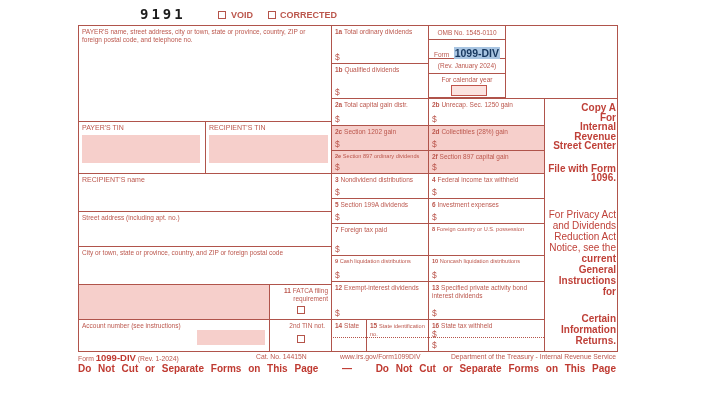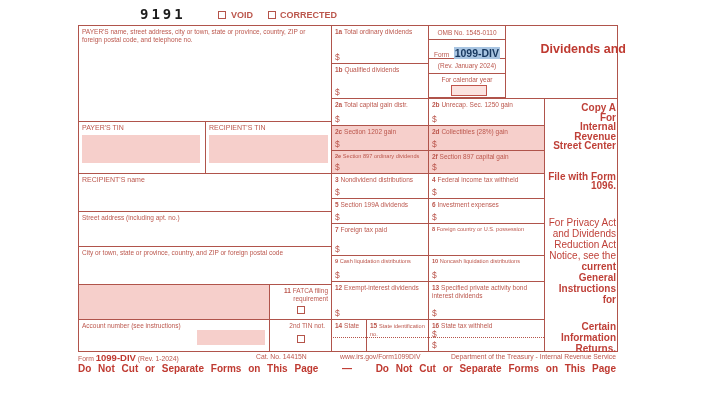--- a/index.html
+++ b/index.html
@@ -91,21 +91,20 @@
       <div class="omb-sub" style="top:14px;height:19px;padding-top:3px;">
         <span class="tiny">Form</span>
         <span style="background:#a9c5e2;color:#17375e;font-weight:bold;font-size:10.5px;padding:0 1px;">1099-DIV</span>
       </div>
       <div class="omb-sub tiny" style="top:33px;height:15px;padding-top:3px;">(Rev. January 2024)</div>
       <div class="abs tiny" style="left:0;top:50px;width:100%;text-align:center;">For calendar year</div>
       <div class="abs" style="left:22px;top:59px;width:34px;height:9px;border:1px solid #c0544b;background:#fbe3e0;"></div>
     </div>
 
     <div class="abs" style="left:405px;top:17px;width:142px;text-align:right;font-size:12.5px;line-height:13.5px;">
-      <div class="redbold">Dividends and</div>
     </div>
 
     <div class="cell" style="left:252px;top:72px;width:97px;height:27px;">
       <div class="lbl"><b>2a</b> <span>Total capital gain distr.</span></div>
       <div class="dollar">$</div>
     </div>
     <div class="cell" style="left:349px;top:72px;width:116px;height:27px;">
       <div class="lbl"><b>2b</b> <span>Unrecap. Sec. 1250 gain</span></div>
       <div class="dollar">$</div>
     </div>
@@ -183,21 +182,21 @@
       <div class="abs" style="left:3px;top:9px;font-size:8.5px;color:#bb564c;">$</div>
       <div class="abs" style="left:3px;top:20px;font-size:8.5px;color:#bb564c;">$</div>
     </div>
     <div class="dotline" style="left:252px;top:311px;width:213px;"></div>
 
     <div class="cell" style="left:465px;top:72px;width:73px;height:253px;padding:4px 1px 0 0;">
       <div class="copyline b">Copy A</div>
       <div class="copyline b">For</div>
       <div class="copyline b">Internal Revenue</div>
       <div class="copyline b">Street Center</div>
-      <div class="copyline b" style="margin-top:21px;">File with Form 1096.</div>
+      <div class="copyline b" style="margin-top:13px;">File with Form 1096.</div>
       <div class="copyline" style="margin-top:26px;line-height:11px;">For Privacy Act</div>
       <div class="copyline" style="line-height:11px;">and Dividends</div>
       <div class="copyline" style="line-height:11px;">Reduction Act</div>
       <div class="copyline" style="line-height:11px;">Notice, see the</div>
       <div class="copyline b" style="line-height:11px;">current General</div>
       <div class="copyline b" style="line-height:11px;">Instructions for</div>
       <div class="copyline b" style="line-height:11px;margin-top:16px;">Certain</div>
       <div class="copyline b" style="line-height:11px;">Information</div>
       <div class="copyline b" style="line-height:11px;">Returns.</div>
     </div>

